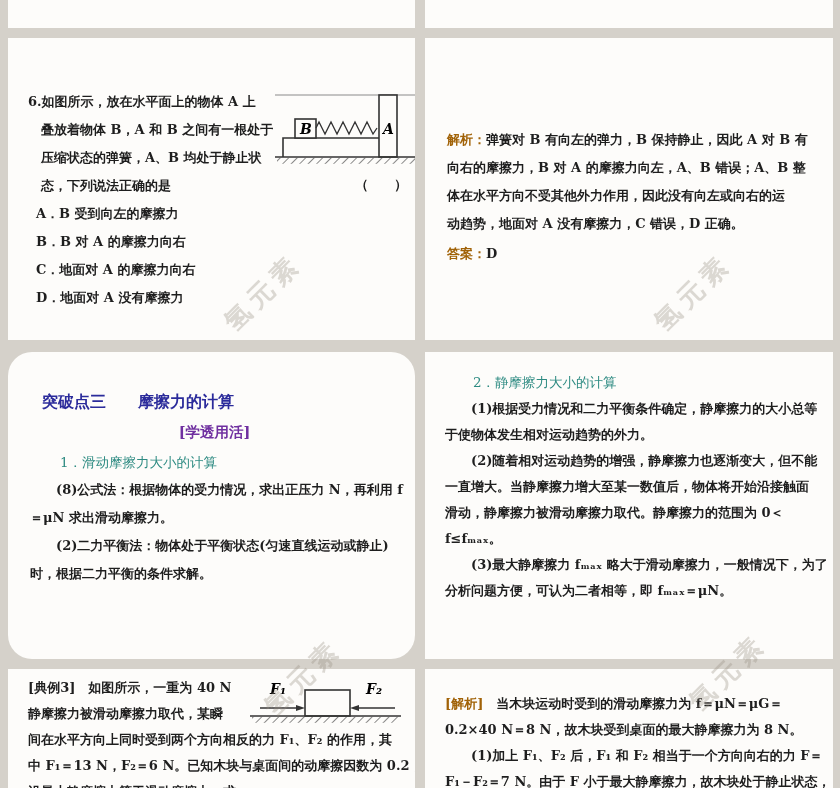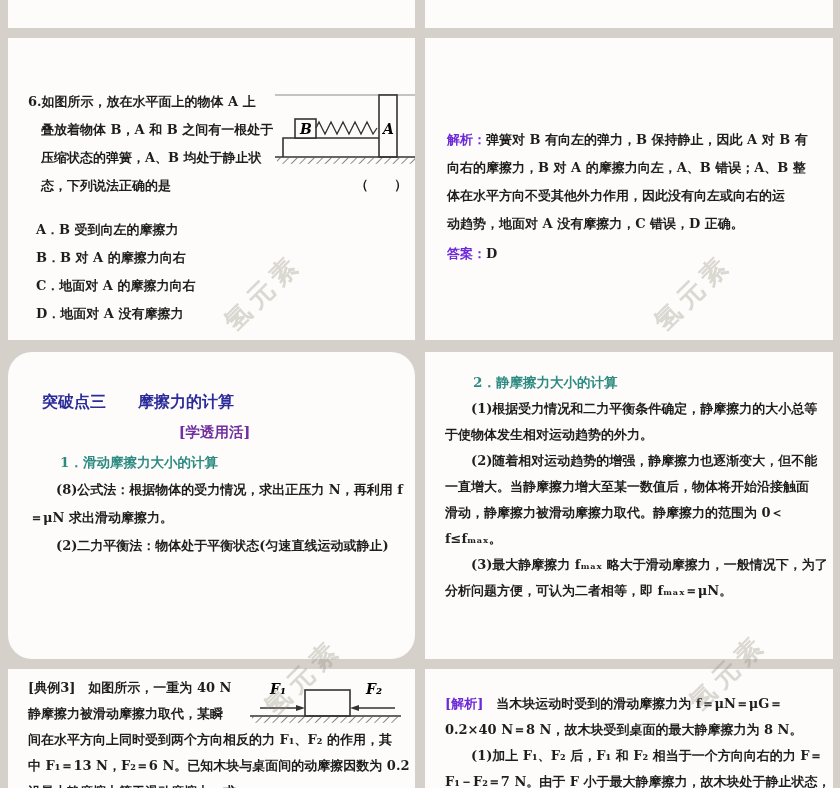--- a/index.html
+++ b/index.html
@@ -22,31 +22,31 @@
   .p6{left:425px;top:669px;width:408px;height:119px;}
 
   .line{white-space:pre;font-size:13px;font-weight:600;line-height:28px;}
   .tight .line{line-height:26px;}
 
   .p1{padding:50px 14px 0 20px;box-sizing:border-box;}
   .p1-flex{display:flex;}
   .p1-text{flex:1;}
   .p1-fig{width:150px;}
   .bracket{text-align:right;padding-right:16px;font-size:13px;font-weight:600;margin-top:2px;}
-  .opts{margin-top:16px;}
+  .opts{margin-top:0;}
   .opts .line{padding-left:8px;}
 
   .p2{padding:88px 16px 0 22px;box-sizing:border-box;}
-  .red{color:#6d28d9;font-weight:700;}
+  .red{color:#a16207;font-weight:700;}
   .ans-line{margin-top:2px;}
 
   .p3{padding:40px 16px 0 22px;box-sizing:border-box;}
   .p3-title{color:#2b2b9b;font-size:16px;font-weight:700;margin:0 0 0 12px;white-space:pre;}
   .p3-banner{color:#7030a0;font-size:14.5px;font-weight:700;text-align:center;margin-top:10px;}
-  .sub-head{color:#2e8b82;font-size:13.5px;font-weight:700;margin-top:12px;padding-left:30px;white-space:pre;}
+  .sub-head{color:#2e8b82;font-size:13.5px;font-weight:400;margin-top:12px;padding-left:30px;white-space:pre;}
   .p3-body{margin-top:4px;}
 
   .p4{padding:22px 16px 0 20px;box-sizing:border-box;}
   .p4 .sub-head{margin-top:0;padding-left:28px;}
   .p4-body{margin-top:4px;}
 
   .p5{padding:6px 12px 12px 20px;box-sizing:border-box;}
   .p5-flex{display:flex;}
   .p5-text{width:242px;}
   .p5-fig{flex:1;padding-top:4px;}
@@ -121,20 +121,21 @@
   </div>
 
   <div class="panel p3">
     <div class="p3-title">突破点三　　摩擦力的计算</div>
     <div class="p3-banner">[学透用活]</div>
     <div class="sub-head">1．滑动摩擦力大小的计算</div>
     <div class="p3-body">
         <div class="line">　　(8)公式法：根据物体的受力情况，求出正压力 N，再利用 f</div>
         <div class="line">＝μN 求出滑动摩擦力。</div>
         <div class="line">　　(2)二力平衡法：物体处于平衡状态(匀速直线运动或静止)</div>
+        <div class="line">时，根据二力平衡的条件求解。</div>
       </div>
   </div>
 
   <div class="panel p4 tight">
     <div class="sub-head">2．静摩擦力大小的计算</div>
     <div class="p4-body">
         <div class="line">　　(1)根据受力情况和二力平衡条件确定，静摩擦力的大小总等</div>
         <div class="line">于使物体发生相对运动趋势的外力。</div>
         <div class="line">　　(2)随着相对运动趋势的增强，静摩擦力也逐渐变大，但不能</div>
         <div class="line">一直增大。当静摩擦力增大至某一数值后，物体将开始沿接触面</div>

